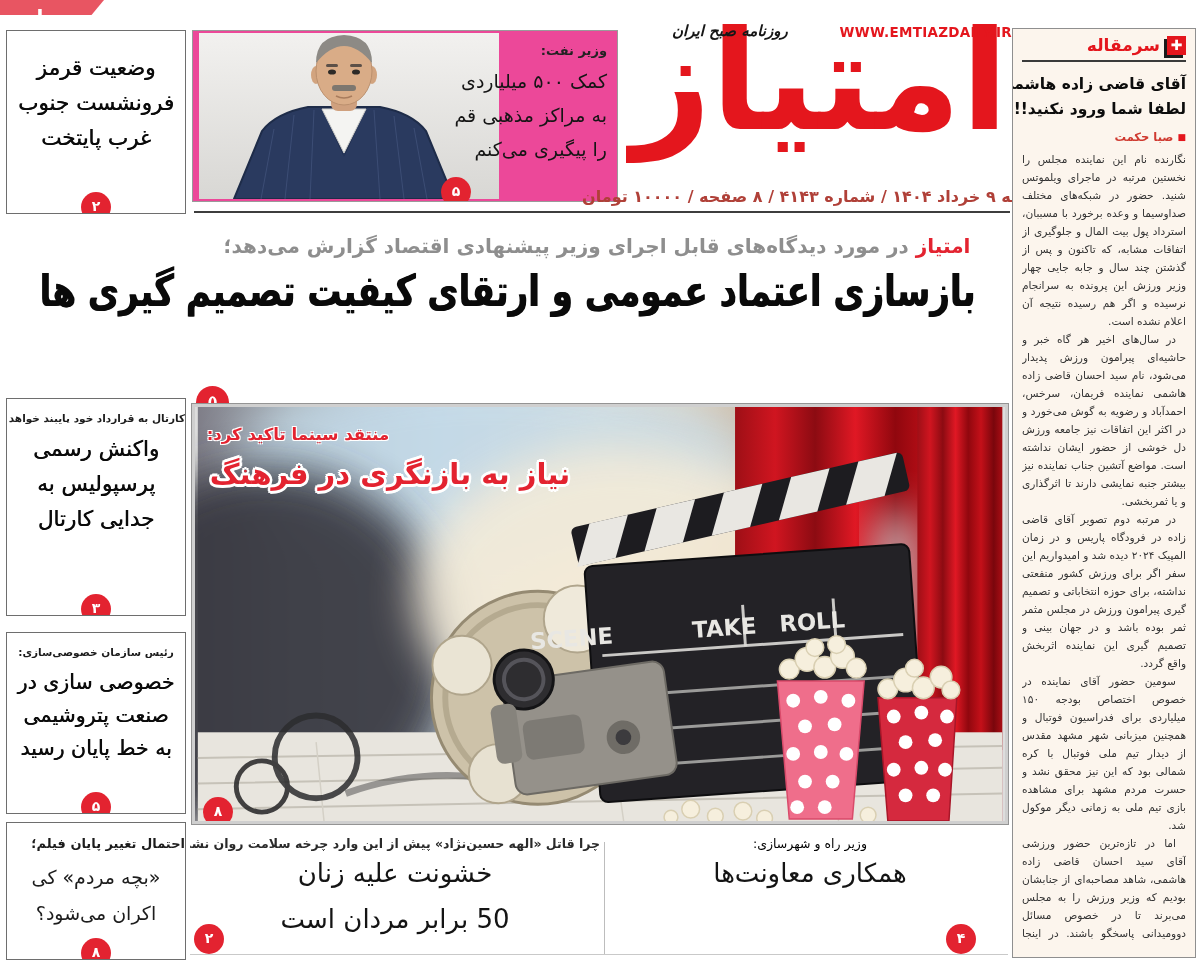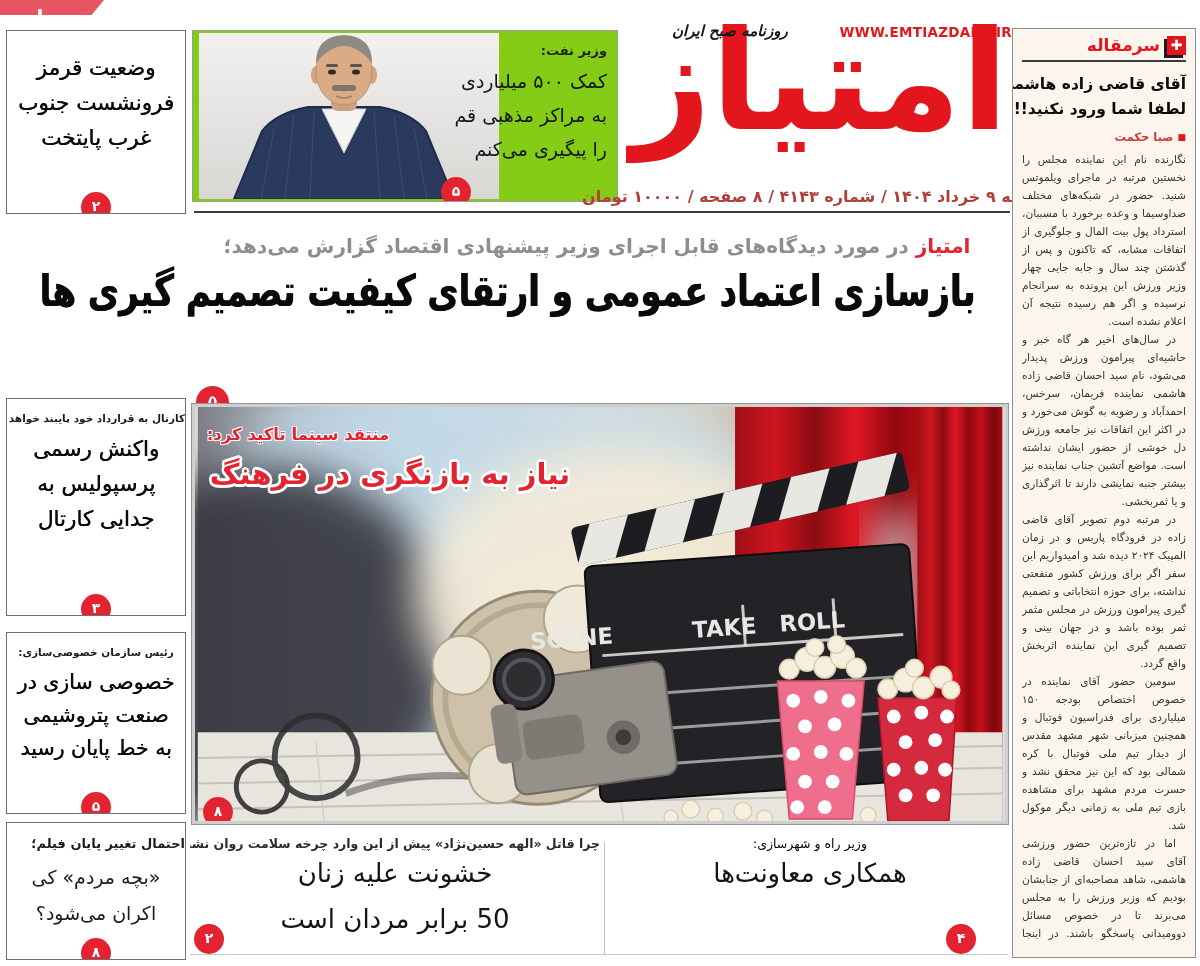--- a/index.html
+++ b/index.html
@@ -17,21 +17,21 @@
   .box-kicker{font-size:10.5px;font-weight:bold;color:#1c1c1c;margin-top:13px;white-space:nowrap;overflow:hidden;}
   .box-title{font-weight:400;font-size:21.5px;line-height:1.62;color:#0b0b0b;margin:8px 6px 0 6px;
     text-shadow:0.5px 0 0 currentColor;}
   .box-title.light{font-weight:400;font-size:19px;text-shadow:none;color:#1d1d1d;line-height:1.9;}
 
   .pnum{position:absolute;width:30px;height:30px;border-radius:50%;background:#e32330;color:#fff;
     font-size:14px;font-weight:bold;text-align:center;line-height:28px;}
   .pnum.in-box{left:50%;margin-left:-15px;bottom:-9px;}
 
   
-  .photo-box{position:absolute;left:192px;top:30px;width:426px;height:172px;background:#84cc16;
+  .photo-box{position:absolute;left:192px;top:30px;width:426px;height:172px;background:#ec4899;
     border:1px solid #9a9a9a;overflow:hidden;box-sizing:border-box;}
   .photo-svg{position:absolute;left:6px;top:2px;}
   .photo-text{position:absolute;right:10px;top:12px;width:160px;text-align:right;}
   .photo-kicker{font-size:13px;font-weight:bold;color:#222;margin-bottom:6px;}
   .photo-line{font-size:19px;color:#151515;line-height:1.8;white-space:nowrap;}
   .photo-box .pnum{left:248px;top:146px;}
 
   
   .masthead{position:absolute;left:628px;top:2px;width:384px;height:208px;}
   .logo{position:absolute;left:0;top:-10px;width:100%;text-align:center;color:#e4161d;

